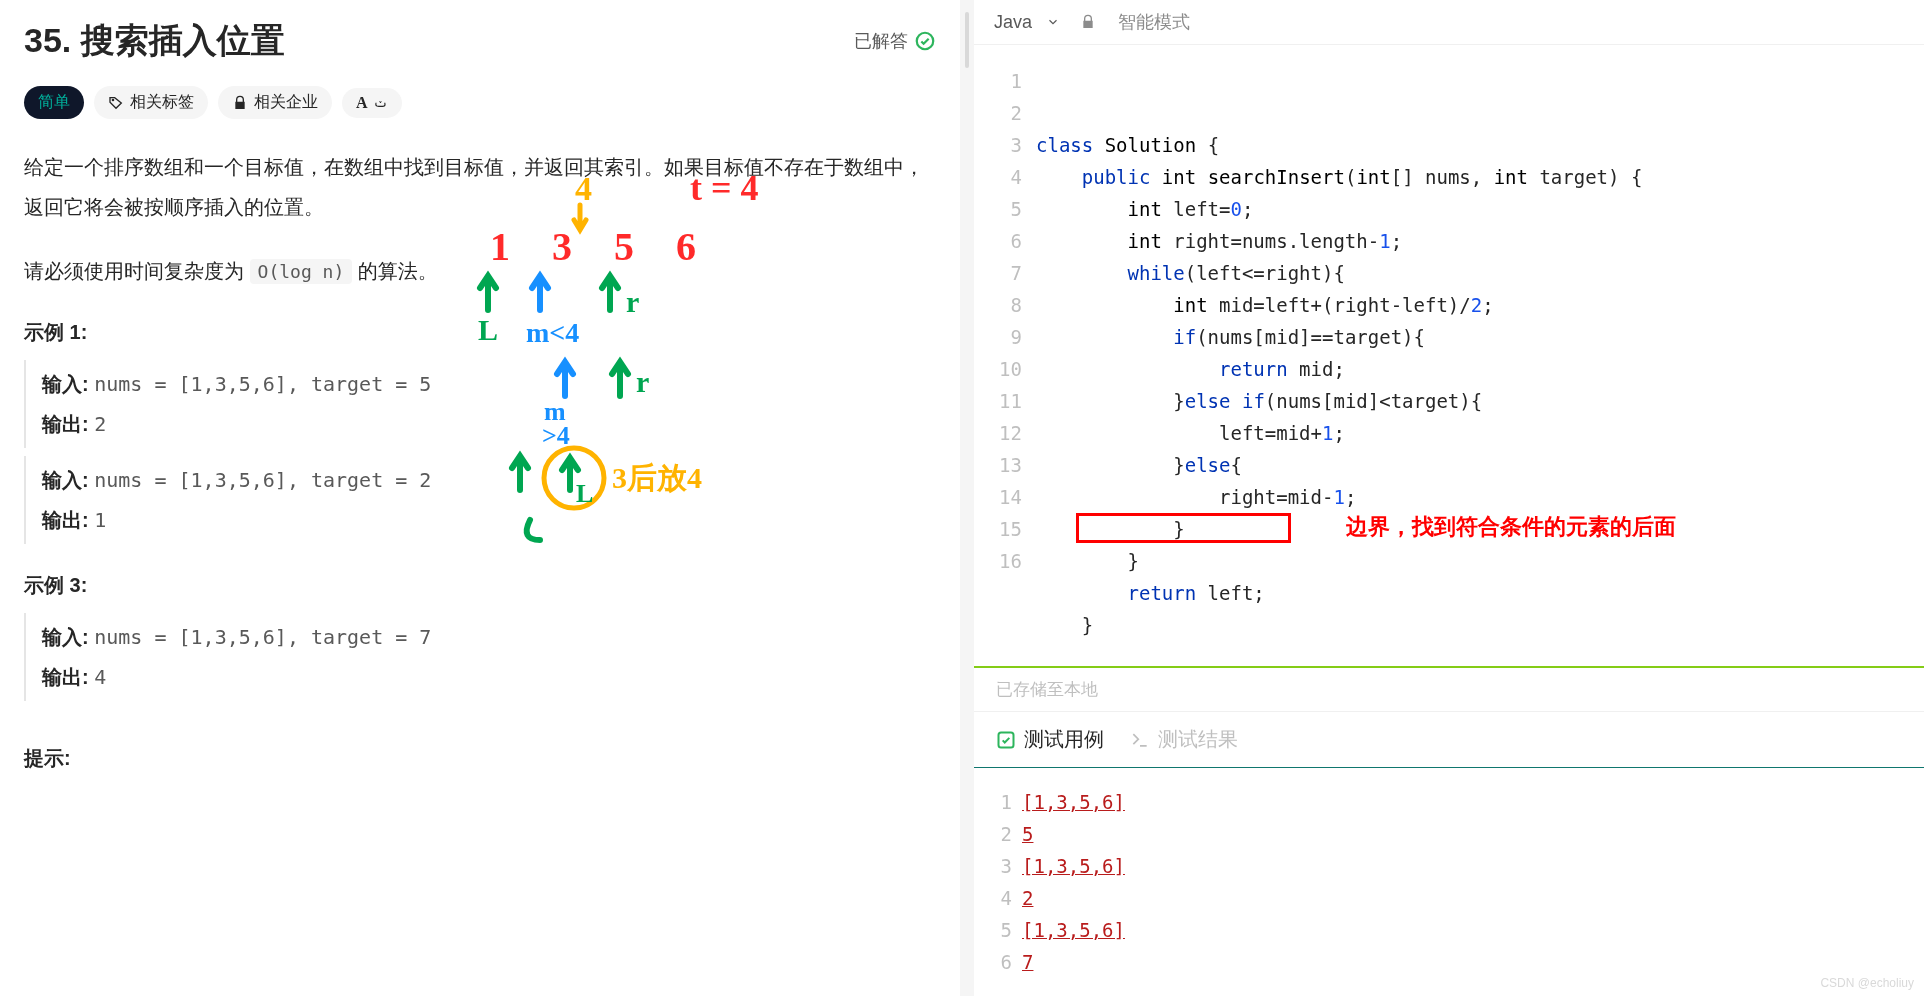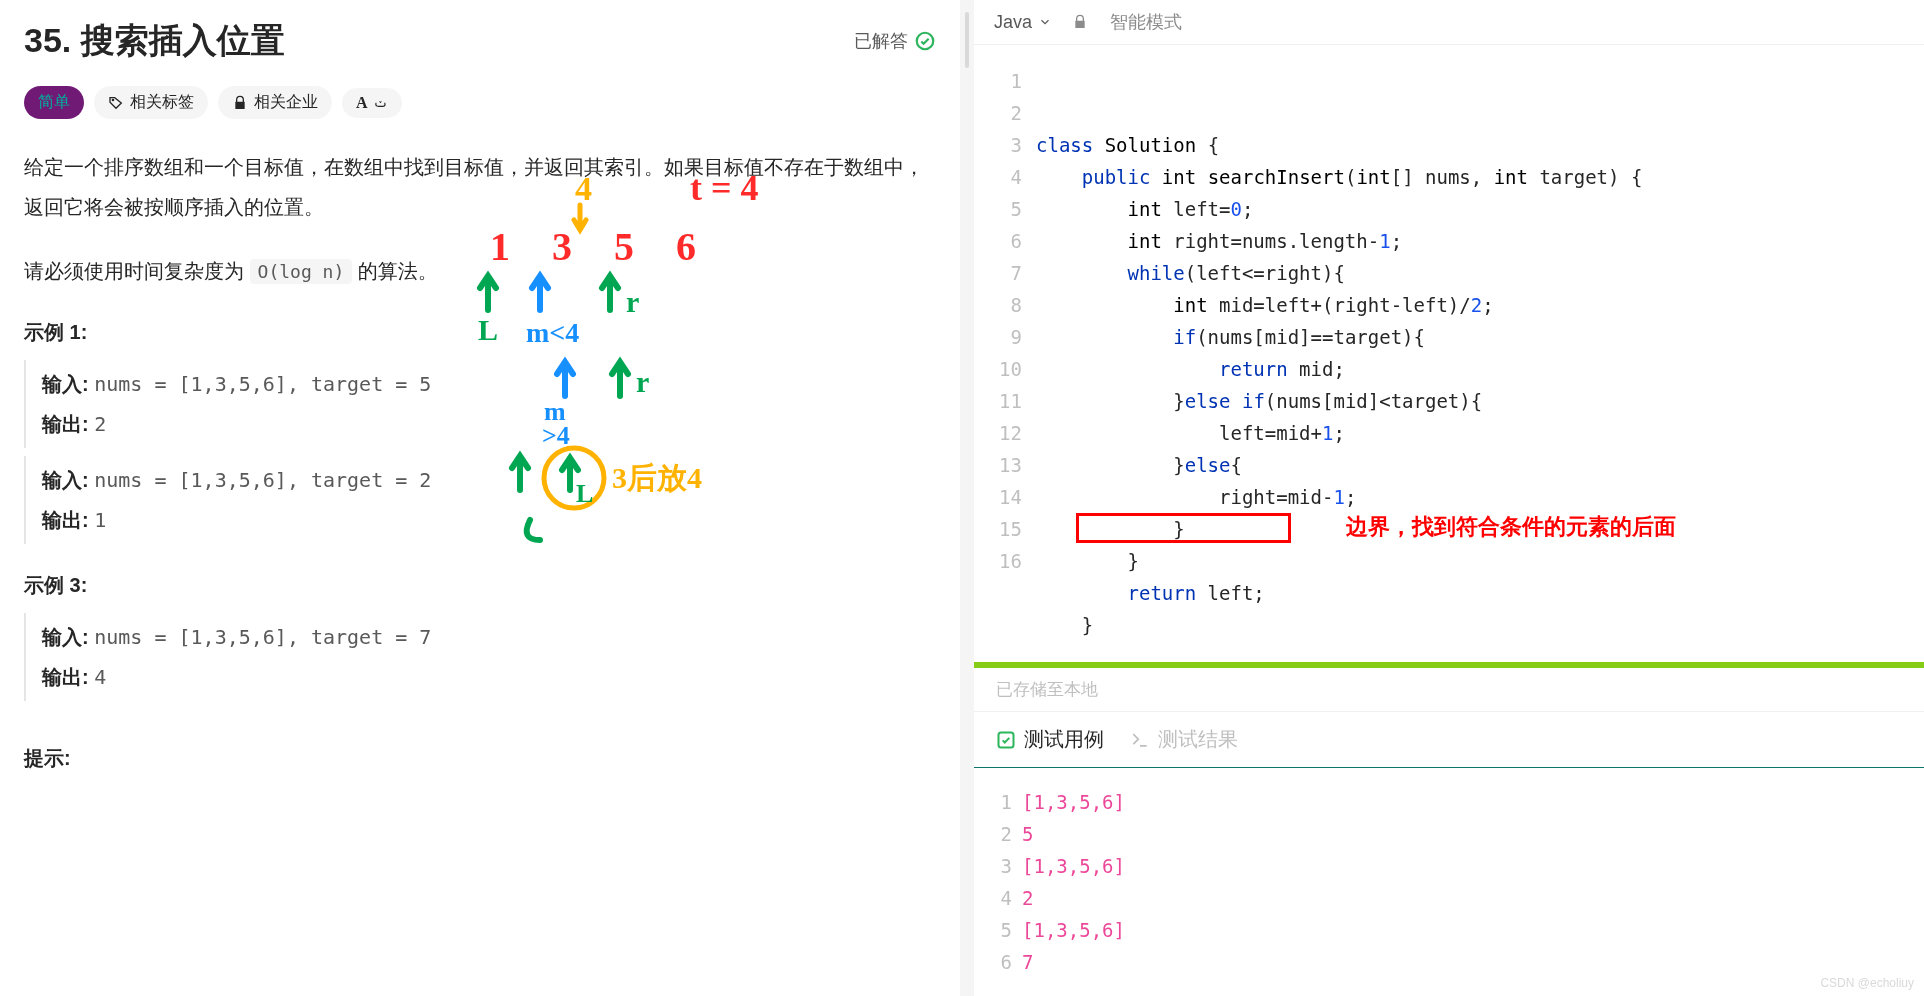--- a/index.html
+++ b/index.html
@@ -7,50 +7,50 @@
 .left-panel { width: 960px; padding: 18px 24px; overflow-y: auto; position: relative; }
 .divider { width: 14px; background: #f5f5f5; display: flex; align-items: center; justify-content: center; position: relative; }
 .divider::before { content: ""; position: absolute; width: 4px; height: 56px; background: #d9d9d9; border-radius: 2px; top: 12px; }
 .right-panel { flex: 1; display: flex; flex-direction: column; background: #fff; }
 .title-row { display: flex; align-items: center; justify-content: space-between; margin-bottom: 22px; }
 .title { font-size: 34px; font-weight: 600; }
 .solved { color: #595959; font-size: 18px; display: flex; align-items: center; gap: 6px; }
 .solved svg { color: #2db55d; }
 .tags-row { display: flex; gap: 10px; align-items: center; margin-bottom: 28px; }
 .pill { padding: 6px 14px; border-radius: 18px; background: #f5f5f5; font-size: 16px; display: inline-flex; align-items: center; gap: 6px; color: #262626; cursor: pointer; }
-.difficulty { color: #00af9b; background: #701a75; }
+.difficulty { color: #00af9b; background: #0f172a; }
 .desc { font-size: 20px; line-height: 2; margin-bottom: 24px; }
 .code-inline { background: #f5f5f5; padding: 2px 8px; border-radius: 4px; font-family: Menlo, Consolas, monospace; font-size: 18px; color: #595959; }
 .example-title { font-weight: 700; font-size: 20px; margin-top: 28px; margin-bottom: 14px; }
 .example-box { border-left: 2px solid #e5e5e5; padding: 4px 0 4px 16px; margin-bottom: 8px; font-size: 20px; line-height: 2; }
 .example-box strong { font-weight: 700; }
 .example-box .mono { font-family: Menlo, Consolas, monospace; color: #595959; }
 .hints-title { font-weight: 700; font-size: 20px; margin-top: 44px; }
 .annotation-layer { position: absolute; top: 170px; left: 470px; width: 340px; height: 420px; pointer-events: none; }
 .editor-header { display: flex; align-items: center; gap: 20px; padding: 10px 20px; font-size: 18px; color: #595959; border-bottom: 1px solid #f0f0f0; }
-.lang-select { display: flex; align-items: center; gap: 6px; cursor: pointer; }
+.lang-select { display: flex; align-items: center; gap: 14px; cursor: pointer; }
 .mode-label { display: flex; align-items: center; gap: 22px; color: #8c8c8c; }
 .code-area { flex: 1; display: flex; font-family: Menlo, Consolas, monospace; font-size: 19px; line-height: 32px; padding-top: 20px; overflow: auto; }
 .gutter { width: 62px; text-align: right; color: #bfbfbf; padding-right: 14px; user-select: none; }
 .code-lines { flex: 1; white-space: pre; position: relative; }
 .tk-kw { color: #0033b3; }
 .tk-type { color: #000000; }
 .tk-num { color: #1750eb; }
 .tk-fn { color: #000; }
 .tk-cls { color: #000; }
 .highlight-box { position: absolute; border: 3px solid #ff0000; left: 40px; top: 448px; width: 215px; height: 30px; pointer-events: none; }
 .red-note { position: absolute; left: 310px; top: 446px; color: #ff0000; font-weight: 700; font-size: 22px; font-family: -apple-system, sans-serif; }
-.save-status { padding: 10px 22px; color: #bfbfbf; font-size: 17px; border-top: 6px solid #84cc16; }
+.save-status { padding: 10px 22px; color: #bfbfbf; font-size: 17px; border-top: 2px solid #84cc16; }
 .tabs-row { display: flex; align-items: center; gap: 26px; padding: 14px 22px; border-top: 1px solid #f0f0f0; border-bottom: 1px solid #0f766e; font-size: 20px; }
 .tab { display: flex; align-items: center; gap: 8px; cursor: pointer; }
 .tab.active { color: #262626; font-weight: 500; }
 .tab.inactive { color: #bfbfbf; }
 .testcase-area { padding: 18px 22px; display: flex; font-family: Menlo, Consolas, monospace; font-size: 19px; line-height: 32px; }
 .tc-gutter { width: 26px; text-align: right; color: #bfbfbf; padding-right: 10px; user-select: none; }
-.tc-lines { white-space: pre; color: #ec4899; }
+.tc-lines { white-space: pre; color: #b91c1c; text-decoration: underline; }
 .watermark { position: fixed; right: 10px; bottom: 6px; font-size: 12px; color: #d9d9d9; }
 </style>
 </head>
 <body>
 
 <div class="left-panel">
   <div class="title-row">
     <div class="title">35. 搜索插入位置</div>
     <div class="solved">
       <span>已解答</span>

